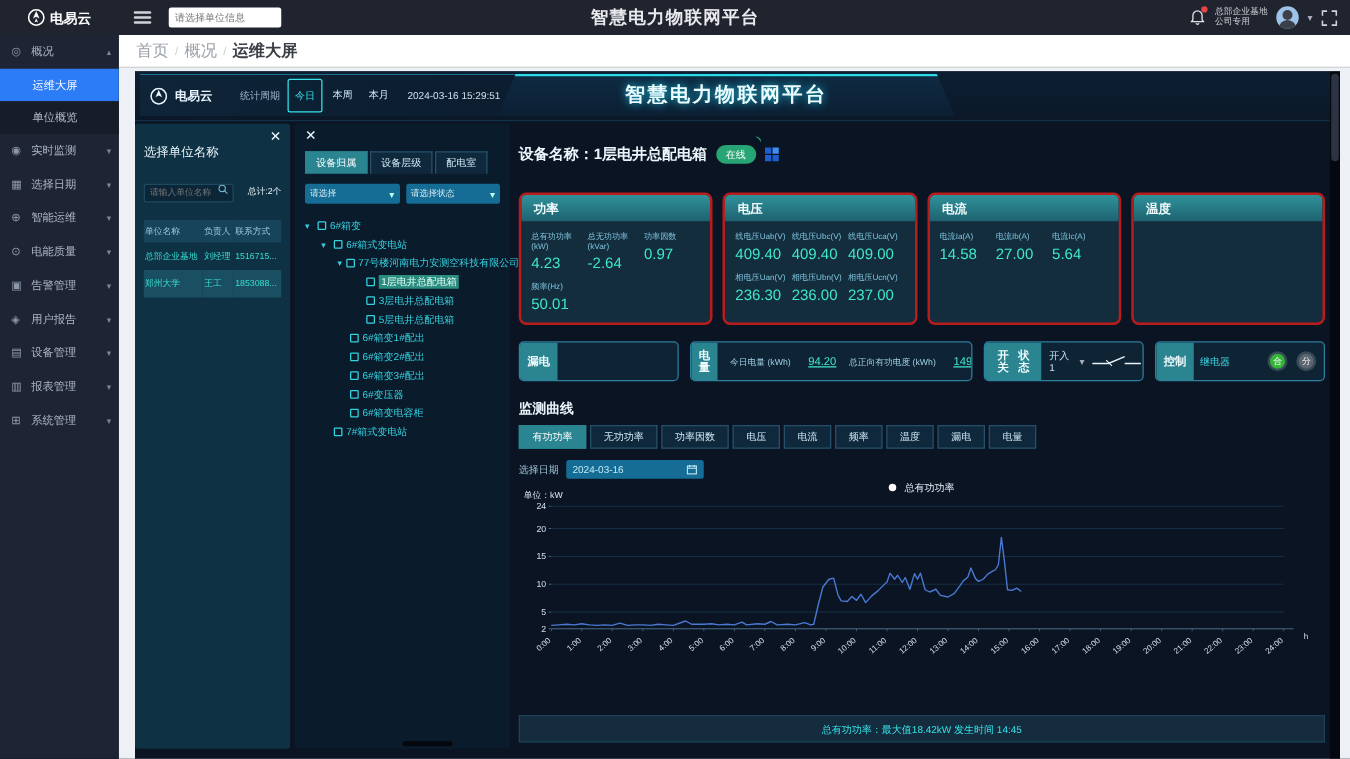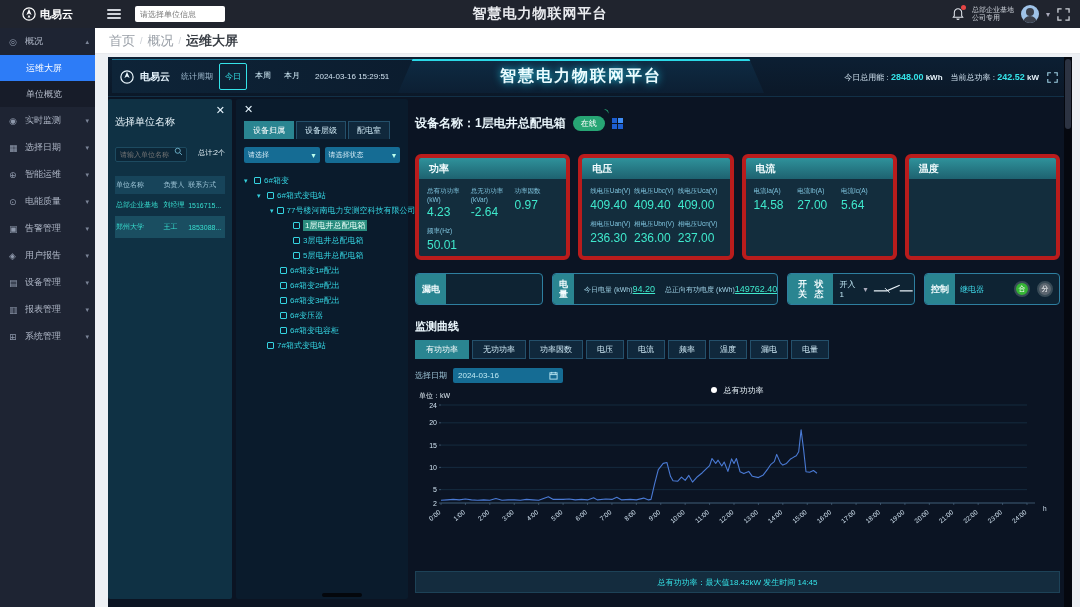--- a/index.html
+++ b/index.html
@@ -53,21 +53,21 @@
   .scrollbar-v { position:absolute; right:0; top:0; width:8px; bottom:0; background:#05080f; }
   .scrollbar-v .thumb { position:absolute; top:2px; left:1px; width:6px; height:70px; border-radius:3px;
     background:#2c3342; }
   
   .screen-header { position:absolute; left:0; top:0; right:8px; height:40px;
     background:linear-gradient(180deg,#0c1f33,#0b1828); border-bottom:1px solid #123047; }
   .sh-left { position:absolute; left:4px; top:2px; height:34px; width:380px; display:flex;
     align-items:center; gap:6px; background:linear-gradient(90deg,#0e2438,#0b1c2e 85%, transparent);
     clip-path:polygon(0 0, 97% 0, 100% 100%, 0 100%); border-top:1px solid #1d6f8c; padding-left:8px; }
   .sh-logo-text { font-size:10px; font-weight:bold; color:#e8f6ff; }
-  .sh-period-label { font-size:8px; color:#9db8cc; margin-left:5px; }
+  .sh-period-label { font-size:8px; color:#9db8cc; margin-left:16px; }
   .sh-period { font-size:8px; color:#cfe9f5; padding:7px 5px; cursor:pointer; }
   .sh-period.active { color:#35e3e8; border:1px solid #35e3e8; border-radius:2px; }
   .sh-time { font-size:8px; color:#cfe0ee; margin-left:4px; }
   .sh-center { position:absolute; left:290px; right:300px; top:0; height:40px; }
   .sh-center .trap { position:absolute; left:0; right:0; top:2px; height:34px;
     background:linear-gradient(180deg,#0e2a42,#0c1f33);
     clip-path:polygon(4% 0,96% 0,100% 100%,0 100%); border-top:2px solid #2bd9e8; }
   .sh-title { position:absolute; left:0; right:0; top:9px; text-align:center; font-size:16px;
     font-weight:bold; color:#eafcff; letter-spacing:2px; text-shadow:0 0 8px #1ec7e6; }
   .sh-right { position:absolute; right:6px; top:0; height:40px; display:flex; align-items:center;
@@ -116,39 +116,39 @@
   .status-badge { background:#27a574; color:#fff; font-size:8px; padding:2px 8px;
     border-radius:8px; position:relative; }
   .status-badge .arc { position:absolute; right:-4px; top:-7px; width:9px; height:9px;
     border:1.5px solid #27a574; border-radius:50%; clip-path:polygon(50% 0,100% 0,100% 50%); }
   .grid-icon { display:grid; grid-template-columns:5px 5px; grid-template-rows:5px 5px; gap:1px;
     cursor:pointer; }
   .grid-icon i { background:#1d5fd1; }
   .grid-icon i:nth-child(2) { background:#3f8ef7; }
   
   .cards-row { display:flex; gap:8px; margin-top:22px; height:106px; }
-  .mcard { flex:1; border:4px solid #b91c1c; border-radius:6px; background:#132d3d; overflow:hidden; }
+  .mcard { flex:1; border:2px solid #b91c1c; border-radius:6px; background:#132d3d; overflow:hidden; }
   .mcard-hd { height:21px; background:linear-gradient(180deg,#2f929b,#1e6270); color:#f2fbfd;
     font-size:10px; font-weight:bold; display:flex; align-items:center; padding-left:10px; }
   .mcard-bd { padding:8px 8px 0 8px; display:grid; grid-template-columns:1fr 1fr 1fr; row-gap:8px; }
   .metric .ml { font-size:6.5px; color:#7fc3dd; }
   .metric .mv { font-size:12px; color:#3fe8cc; margin-top:2px; }
   
   .info-row { display:flex; gap:9px; margin-top:13px; height:32px; }
   .ibox { border:1px solid #2e7fa0; border-radius:4px; background:#0e2333; display:flex;
     align-items:center; overflow:hidden; }
   .ibox .chip { background:#2a8591; color:#f2fbfd; font-size:9px; font-weight:bold;
     align-self:stretch; display:flex; align-items:center; justify-content:center; padding:0 6px;
     text-align:center; line-height:10px; }
   .ibox-leak { flex:127; }
   .ibox-energy { flex:226; gap:4px; }
   .ibox-switch { flex:127; gap:4px; }
   .ibox-ctl { flex:135; gap:5px; }
   .kv { font-size:7px; color:#9fd0e4; margin-left:6px; white-space:nowrap; }
-  .kv b { color:#3fe8cc; font-size:9px; font-weight:normal; margin-left:0;text-decoration:underline; }
+  .kv b { color:#3fe8cc; font-size:9px; font-weight:normal; margin-left:14px;text-decoration:underline; }
   .sw-select { display:flex; align-items:center; font-size:8px; color:#bfe6f2; gap:6px;
     cursor:pointer; margin-left:2px; }
   .relay-lbl { font-size:8px; color:#3fd8e8; }
   .rbtn { width:16px; height:16px; border-radius:50%; display:flex; align-items:center;
     justify-content:center; font-size:7px; color:#fff; cursor:pointer; border:2px solid #374a56; }
   .rbtn.on { background:#35b535; } .rbtn.off { background:#5c6670; margin-left:2px; }
   
   .curve-title { margin-top:14px; font-size:11px; font-weight:bold; color:#eaf6fc; }
   .curve-tabs { display:flex; gap:3px; margin-top:6px; }
   .c-tab { font-size:8px; color:#cfe9f5; padding:3px 10px; background:#10283c;
@@ -290,40 +290,20 @@
       <span id="periods" style="display:flex;gap:3px;">
             <span class="sh-period active">今日</span>
             <span class="sh-period">本周</span>
             <span class="sh-period">本月</span>
           </span>
       <span class="sh-time">2024-03-16 15:29:51</span>
     </div>
     <div class="sh-center">
       <div class="trap"></div>
       <div class="sh-title">智慧电力物联网平台</div>
-    </div>
-    <div class="sh-right">
-      <span class="sh-stat">
-        <span>今日总用能 :</span>
-        <b>2848.00</b>
-        <span class="unit">kWh</span>
-      </span>
-      <span class="sh-stat">
-        <span>当前总功率 :</span>
-        <b>242.52</b>
-        <span class="unit">kW</span>
-      </span>
-      <svg viewBox="0 0 14 14" width="11" height="11">
-        <g stroke="#9fd0e4" stroke-width="1.4" fill="none">
-          <path d="M1 5 V1 H5"></path>
-              <path d="M9 1 H13 V5"></path>
-              <path d="M13 9 V13 H9"></path>
-              <path d="M5 13 H1 V9"></path>
-        </g>
-      </svg>
     </div>
   </div>
 
   <div class="panel unit-panel">
     <span class="closex">✕</span>
     <div class="unit-title">选择单位名称</div>
     <div class="unit-search-row">
       <div style="position:relative;">
         <input class="unit-search" placeholder="请输入单位名称" style="">
         <svg viewBox="0 0 12 12" width="9" height="9" style="position:absolute; right:4px; top:4px;">

